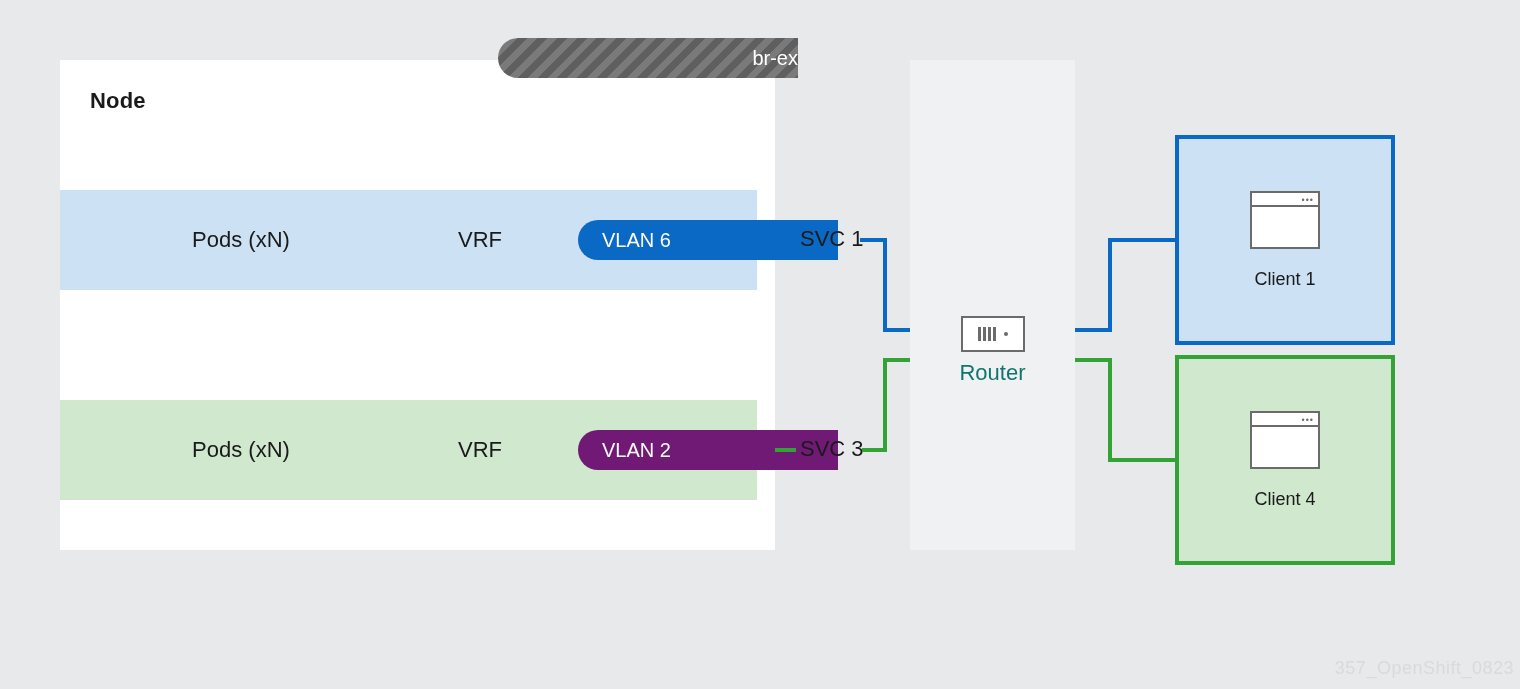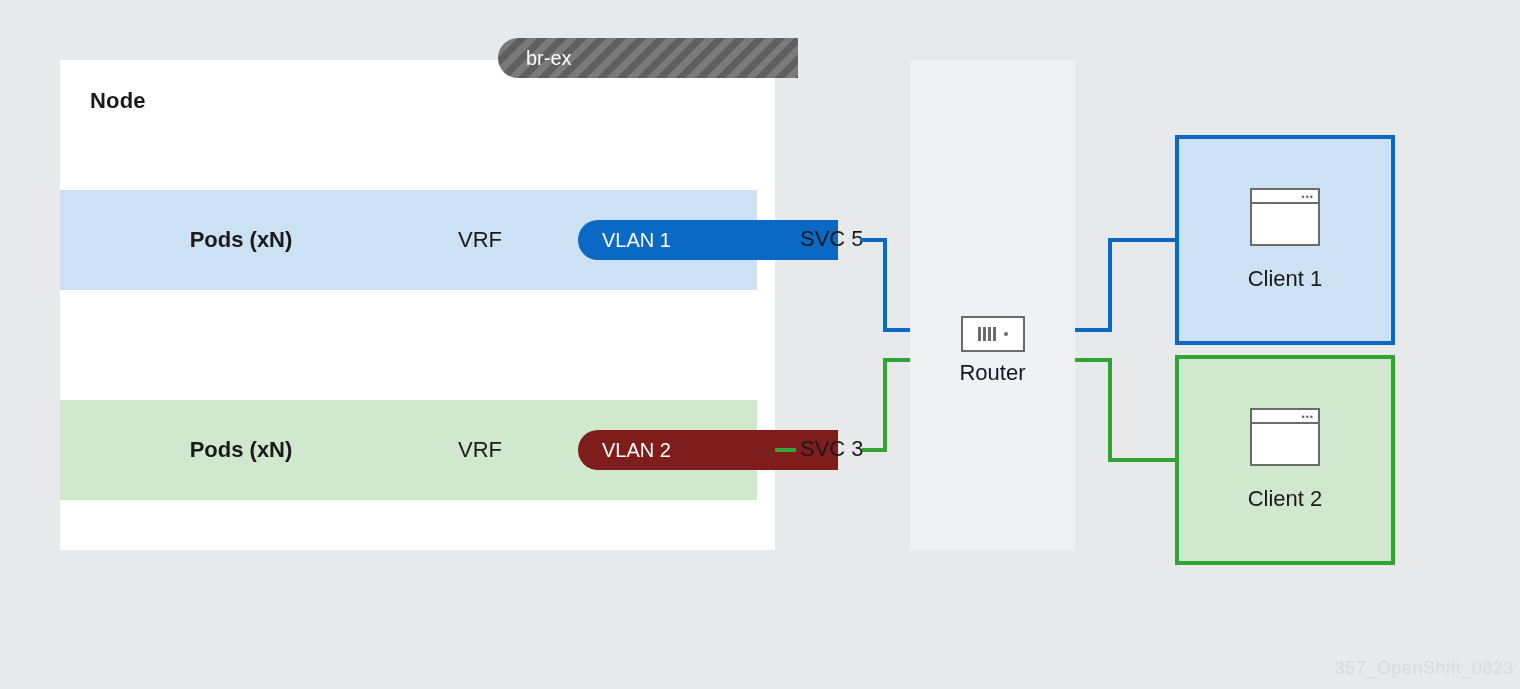--- a/index.html
+++ b/index.html
@@ -39,39 +39,39 @@
     width: 300px;
     height: 40px;
     border-radius: 20px 0 0 20px;
     background: repeating-linear-gradient(135deg,#5f5f5f 0 7px,#7a7a7a 7px 14px);
     display: flex;
     align-items: center;
     padding-left: 28px;
     color: #fff;
     font-size: 20px;
     font-weight: 500;
+    justify-content: flex-end;
   }
   .row {
     position: absolute;
     left: 60px;
     width: 715px;
     height: 100px;
     display: flex;
   }
   .row1 { top: 190px; }
   .row2 { top: 400px; }
   .pods {
     width: 362px;
     height: 100px;
     display: flex;
     align-items: center;
     justify-content: center;
     font-size: 22px;
     color: #1a1a1a;
-    font-weight: bold;
   }
   .vrf-wrap {
     width: 335px;
     height: 100px;
     position: relative;
     display: flex;
     align-items: center;
   }
   .vrf-text { margin-left: 36px; font-size: 22px; color:#1a1a1a; }
   .vlan-pill {
@@ -84,21 +84,21 @@
     color: #fff;
     font-size: 20px;
     font-weight: 500;
     display: flex;
     align-items: center;
     padding-left: 24px;
   }
   .blue-bg   { background:#cde1f4; }
   .blue-pill { background:#0a69c4; }
   .green-bg  { background:#cfe8ce; }
-  .green-pill{ background:#7f1d1d; }
+  .green-pill{ background:#701a75; }
 
   .router-panel {
     position: absolute;
     left: 910px;
     top: 60px;
     width: 165px;
     height: 490px;
     background: #f0f1f2;
   }
   .router-box {
@@ -107,40 +107,40 @@
     top: 256px;
     width: 64px; height: 36px;
     background:#fff;
     border:2px solid #6b6b6b;
     display:flex; align-items:center; justify-content:center; gap:2px;
   }
   .router-box .slot { width:3px; height:14px; background:#6b6b6b; }
   .router-box .dot { width:4px; height:4px; border-radius:50%; background:#6b6b6b; margin-left:6px; }
   .router-label {
     position:absolute; left:0; right:0; top:300px;
-    text-align:center; font-size:22px; color:#0f172a;
+    text-align:center; font-size:22px; color:#0f766e;
   }
 
   .client {
     position: absolute;
     width: 220px;
     height: 210px;
     border: 4px solid;
     display:flex; flex-direction:column; align-items:center; justify-content:center; gap:20px;
   }
   .client1 { left:1175px; top:135px; border-color:#0a69c4; background:#cde1f4; }
   .client2 { left:1175px; top:355px; border-color:#33a336; background:#cfe8ce; }
   .win-icon {
     width:70px; height:58px; background:#fff; border:2px solid #6b6b6b; position:relative;
   }
   .win-icon::before {
     content:""; position:absolute; left:0; right:0; top:0; height:12px; border-bottom:2px solid #6b6b6b;
   }
   .win-icon .dots { position:absolute; right:4px; top:2px; font-size:9px; color:#6b6b6b; letter-spacing:1px; }
-  .client-label { font-size:22px; color:#1a1a1a; }
+  .client-label { font-size:18px; color:#1a1a1a; }
 
   .svc-label { position:absolute; font-size:22px; color:#1a1a1a; }
   .svc1 { left:800px; top:226px; }
   .svc2 { left:800px; top:436px; }
 
   svg.wires { position:absolute; left:0; top:0; width:1520px; height:689px; pointer-events:none; }
 
   .footer-tag {
     position:absolute; right:6px; bottom:10px;
     font-size:18px; color:#d9dadb; letter-spacing:.5px;
@@ -159,34 +159,34 @@
     <span>br-ex</span>
   </div>
 
   <div class="row row1">
     <div class="pods blue-bg">Pods (xN)</div>
     <div class="vrf-wrap blue-bg">
       <span class="vrf-text">VRF</span>
     </div>
   </div>
   <div class="vlan-pill blue-pill" style="left:578px; top:220px;">
-    <span>VLAN 1</span>
+    <span>VLAN 6</span>
   </div>
 
   <div class="row row2">
     <div class="pods green-bg">Pods (xN)</div>
     <div class="vrf-wrap green-bg">
       <span class="vrf-text">VRF</span>
     </div>
   </div>
   <div class="vlan-pill green-pill" style="left:578px; top:430px;">
     <span>VLAN 2</span>
   </div>
 
-  <div class="svc-label svc1">SVC 5</div>
+  <div class="svc-label svc1">SVC 1</div>
   <div class="svc-label svc2">SVC 3</div>
 
   <div class="router-panel">
     <div class="router-box">
       <span class="slot"></span>
         <span class="slot"></span>
         <span class="slot"></span>
         <span class="slot"></span>
         <span class="dot"></span>
     </div>
@@ -196,21 +196,21 @@
   <div class="client client1">
     <div class="win-icon">
         <span class="dots">•••</span>
       </div>
     <div class="client-label">Client 1</div>
   </div>
   <div class="client client2">
     <div class="win-icon">
         <span class="dots">•••</span>
       </div>
-    <div class="client-label">Client 2</div>
+    <div class="client-label">Client 4</div>
   </div>
 
   <svg class="wires">
 
     <path d="M775 240 H796 M860 240 H885 V330 H910" stroke="#0a69c4" stroke-width="4" fill="none"></path>
 
     <path d="M775 450 H796 M862 450 H885 V360 H910" stroke="#33a336" stroke-width="4" fill="none"></path>
 
     <path d="M1075 330 H1110 V240 H1175" stroke="#0a69c4" stroke-width="4" fill="none"></path>
 

